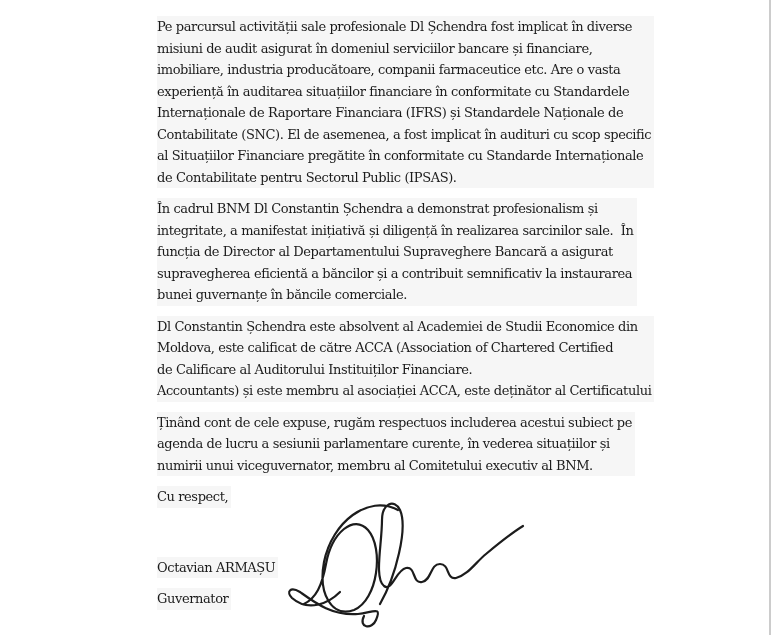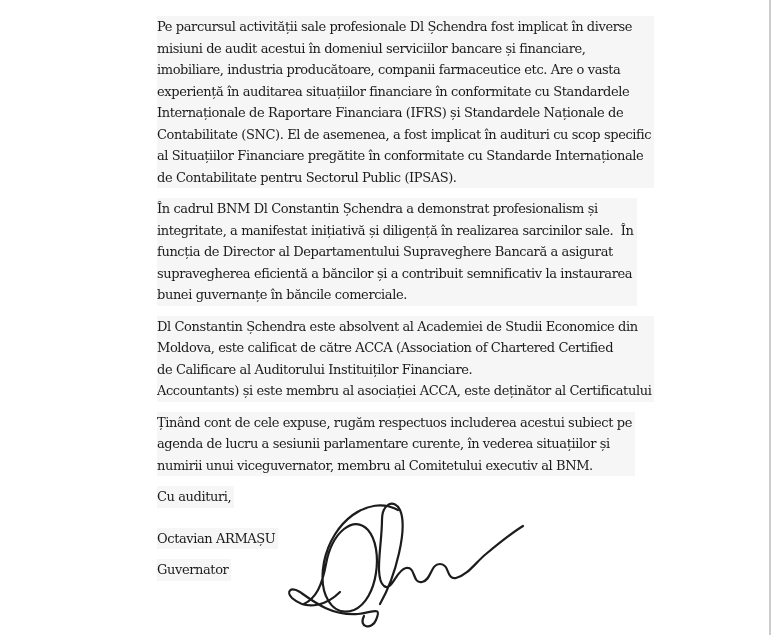--- a/index.html
+++ b/index.html
@@ -20,21 +20,21 @@
     letter-spacing: -0.4px;
   }
   .para {
     margin: 0 0 10px 0;
     display: table;           
     background: #f6f6f6;      
     padding: 0 3px 0 0;
   }
   .line { display: block; white-space: pre; }
   .closing { margin-top: 0; }
-  .sig-name  { margin-top: 20px; font-weight: 500; text-align: center; }
+  .sig-name  { margin-top: 49px; font-weight: 500; text-align: center; }
   .sig-title { margin-top: 0; font-weight: 500; }
   .signature {
     position: absolute;
     left: 280px; top: 492px;
     width: 252px; height: 142px;
   }
   .signature svg { display: block; width: 252px; height: 142px; }
   .signature path {
     fill: none;
     stroke: #1c1c1c;
@@ -48,21 +48,21 @@
     background: #cccccc;
   }
 </style>
 </head>
 <body>
 
 <div class="letter-body">
 
   <p class="para">
     <span class="line">Pe parcursul activității sale profesionale Dl Șchendra fost implicat în diverse</span>
-    <span class="line">misiuni de audit acestui în domeniul serviciilor bancare și financiare,</span>
+    <span class="line">misiuni de audit asigurat în domeniul serviciilor bancare și financiare,</span>
     <span class="line">imobiliare, industria producătoare, companii farmaceutice etc. Are o vasta</span>
     <span class="line">experiență în auditarea situațiilor financiare în conformitate cu Standardele</span>
     <span class="line">Internaționale de Raportare Financiara (IFRS) și Standardele Naționale de</span>
     <span class="line">Contabilitate (SNC). El de asemenea, a fost implicat în audituri cu scop specific</span>
     <span class="line">al Situațiilor Financiare pregătite în conformitate cu Standarde Internaționale</span>
     <span class="line">de Contabilitate pentru Sectorul Public (IPSAS).</span>
   </p>
 
   <p class="para">
     <span class="line">În cadrul BNM Dl Constantin Șchendra a demonstrat profesionalism și</span>
@@ -78,21 +78,21 @@
     <span class="line">de Calificare al Auditorului Instituiților Financiare.</span>
     <span class="line">Accountants) și este membru al asociației ACCA, este deținător al Certificatului</span>
   </p>
 
   <p class="para">
     <span class="line">Ținând cont de cele expuse, rugăm respectuos includerea acestui subiect pe</span>
     <span class="line">agenda de lucru a sesiunii parlamentare curente, în vederea situațiilor și</span>
     <span class="line">numirii unui viceguvernator, membru al Comitetului executiv al BNM.</span>
   </p>
 
-  <p class="para closing">Cu audituri,</p>
+  <p class="para closing">Cu respect,</p>
 
   <p class="para sig-name">Octavian ARMAȘU</p>
   <p class="para sig-title">Guvernator</p>
 
 </div>
 
 <div class="signature">
   <svg viewBox="0 0 252 142" xmlns="http://www.w3.org/2000/svg" aria-hidden="true">
 
     <path d="M118 18 C 88 2, 52 30, 44 70 C 38 102, 52 126, 74 118 C 98 108, 104 56, 88 38 C 74 22, 52 40, 46 72 C 42 94, 36 106, 24 112"></path>

